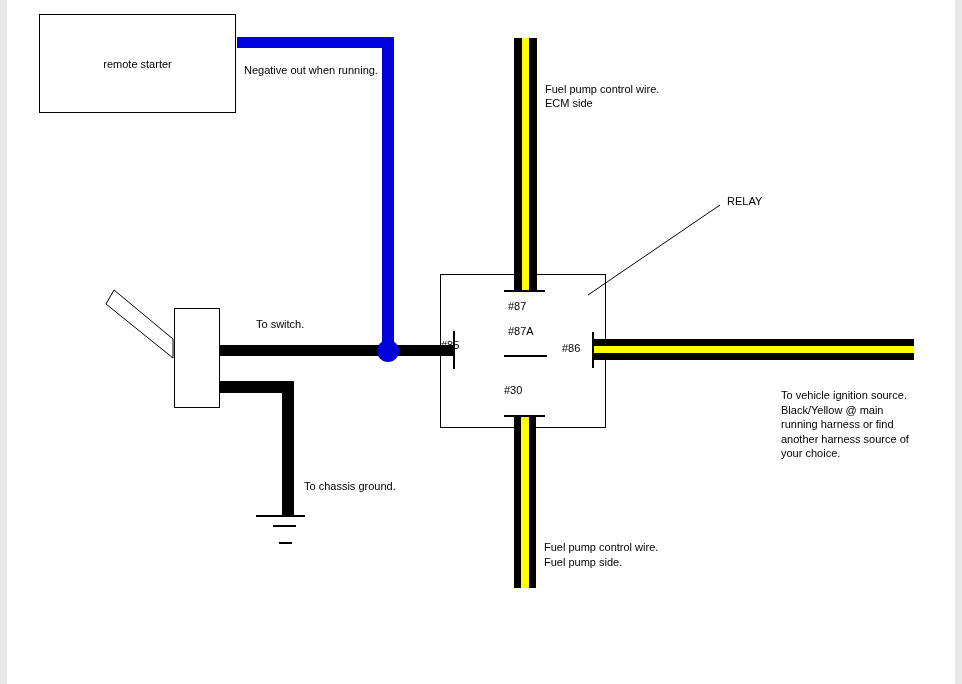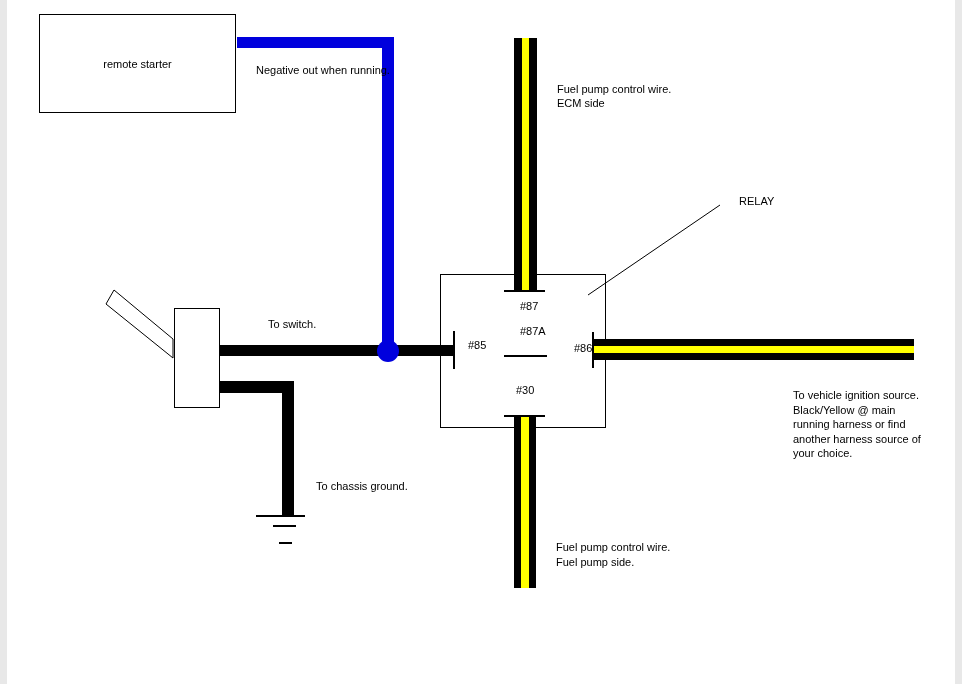--- a/index.html
+++ b/index.html
@@ -18,21 +18,21 @@
     font-size:11px;color:var(--text-color);
   }
   .box{position:absolute;background:var(--bg);border:1px solid var(--diagram-line);box-sizing:border-box;z-index:1;}
   .wire{position:absolute;background:var(--wire-black);z-index:3;}
   .wire-blue{position:absolute;background:var(--wire-blue);z-index:3;}
   .wire-striped-v{position:absolute;z-index:3;
     background:linear-gradient(to right,var(--wire-black) 0 34%,var(--wire-yellow) 34% 66%,var(--wire-black) 66% 100%);}
   .wire-striped-h{position:absolute;z-index:3;
     background:linear-gradient(to bottom,var(--wire-black) 0 34%,var(--wire-yellow) 34% 66%,var(--wire-black) 66% 100%);}
   .pin-line{position:absolute;background:var(--diagram-line);z-index:4;}
-  .lbl{position:absolute;white-space:nowrap;z-index:5;line-height:14px;margin-left:12px;}
+  .lbl{position:absolute;white-space:nowrap;z-index:5;line-height:14px;}
   .dot{position:absolute;background:var(--wire-blue);border-radius:50%;z-index:4;}
   #overlay-svg{position:absolute;left:0;top:0;z-index:2;}
   .ground-line{position:absolute;background:var(--diagram-line);z-index:3;}
   .center-label{display:flex;align-items:center;justify-content:center;}
 </style>
 </head>
 <body>
 
 <div id="canvas">
 
@@ -65,21 +65,21 @@
   <div class="wire-striped-v" style="left:507px;top:417px;width:22px;height:171px;"></div>
   <div class="wire-striped-h" style="left:586px;top:339px;width:321px;height:21px;"></div>
 
   <div class="pin-line" style="left:497px;top:290px;width:41px;height:2px;"></div>
   <div class="pin-line" style="left:446px;top:331px;width:2px;height:38px;"></div>
   <div class="pin-line" style="left:585px;top:332px;width:2px;height:36px;"></div>
   <div class="pin-line" style="left:497px;top:355px;width:43px;height:2px;"></div>
   <div class="pin-line" style="left:497px;top:415px;width:41px;height:2px;"></div>
 
   <div class="lbl" style="left:501px;top:299px;">#87</div>
-  <div class="lbl" style="left:449px;top:338px;">#85</div>
+  <div class="lbl" style="left:434px;top:338px;">#85</div>
   <div class="lbl" style="left:501px;top:324px;">#87A</div>
   <div class="lbl" style="left:555px;top:341px;">#86</div>
   <div class="lbl" style="left:497px;top:383px;">#30</div>
 
   <div class="lbl" style="left:237px;top:63px;">Negative out when running.</div>
 
   <div class="lbl" style="left:538px;top:82px;">
     <div>Fuel pump control wire.</div>
     <div>ECM side</div>
   </div>

